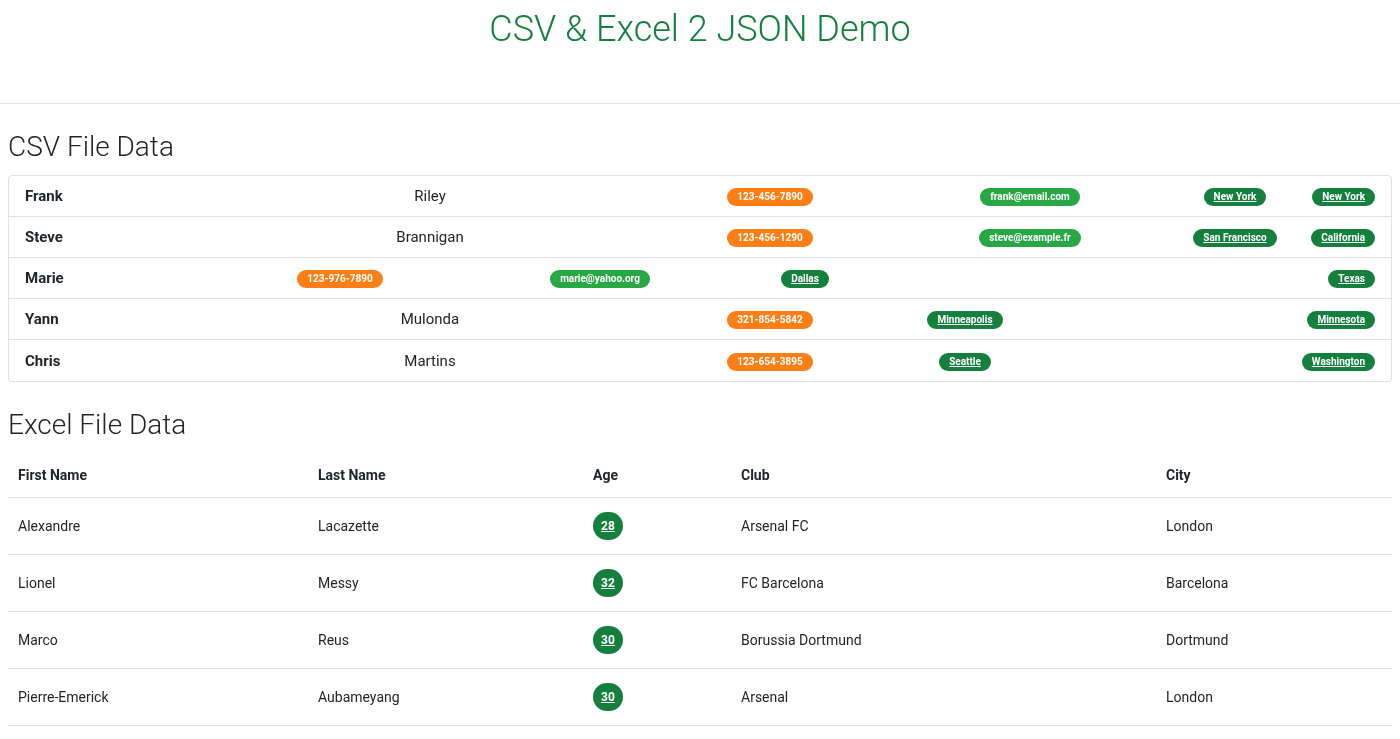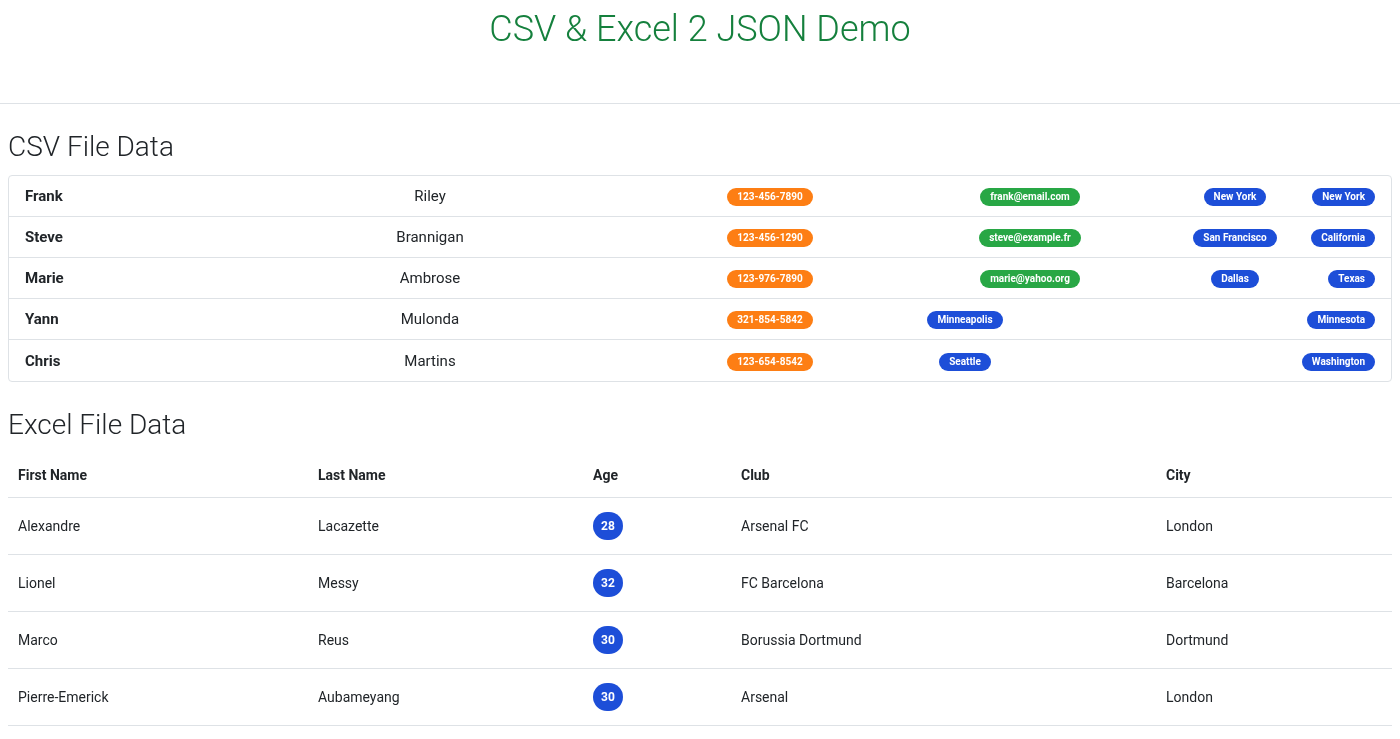--- a/index.html
+++ b/index.html
@@ -58,21 +58,21 @@
     border-radius: 10rem;
     padding: 3px 10px;
     font-size: 10px;
     font-weight: 700;
     color: #fff;
     line-height: 1.2;
     white-space: nowrap;
   }
   .pill-orange { background: #fd7e14; }
   .pill-green  { background: #28a745; }
-  .pill-blue   { background: #1d4ed8; }
+  .pill-blue   { background: #15803d; text-decoration: underline; }
   
   .excel-table {
     width: 100%;
     border-collapse: collapse;
     margin-top: 4px;
   }
   .excel-table th, .excel-table td {
     text-align: left;
     padding: 14px 10px;
     border-bottom: 1px solid #dee2e6;
@@ -122,37 +122,36 @@
     <div class="csv-row">
       <div class="csv-col csv-first">Steve</div>
       <div class="csv-col csv-last">Brannigan</div>
       <div class="csv-col csv-phone"><span class="pill pill-orange">123-456-1290</span></div>
       <div class="csv-col csv-email"><span class="pill pill-green">steve@example.fr</span></div>
       <div class="csv-col csv-city"><span class="pill pill-blue">San Francisco</span></div>
       <div class="csv-col csv-state"><span class="pill pill-blue">California</span></div>
     </div>
     <div class="csv-row">
       <div class="csv-col csv-first">Marie</div>
-      <div class="csv-col csv-last">Ambrose</div>
       <div class="csv-col csv-phone"><span class="pill pill-orange">123-976-7890</span></div>
       <div class="csv-col csv-email"><span class="pill pill-green">marie@yahoo.org</span></div>
       <div class="csv-col csv-city"><span class="pill pill-blue">Dallas</span></div>
       <div class="csv-col csv-state"><span class="pill pill-blue">Texas</span></div>
     </div>
     <div class="csv-row">
       <div class="csv-col csv-first">Yann</div>
       <div class="csv-col csv-last">Mulonda</div>
       <div class="csv-col csv-phone"><span class="pill pill-orange">321-854-5842</span></div>
       <div class="csv-col csv-city"><span class="pill pill-blue">Minneapolis</span></div>
       <div class="csv-col csv-state"><span class="pill pill-blue">Minnesota</span></div>
     </div>
     <div class="csv-row">
       <div class="csv-col csv-first">Chris</div>
       <div class="csv-col csv-last">Martins</div>
-      <div class="csv-col csv-phone"><span class="pill pill-orange">123-654-8542</span></div>
+      <div class="csv-col csv-phone"><span class="pill pill-orange">123-654-3895</span></div>
       <div class="csv-col csv-city"><span class="pill pill-blue">Seattle</span></div>
       <div class="csv-col csv-state"><span class="pill pill-blue">Washington</span></div>
     </div>
   </div>
 
   <h2 class="section-title">Excel File Data</h2>
 
   <table class="excel-table">
     <thead>
       <tr>

